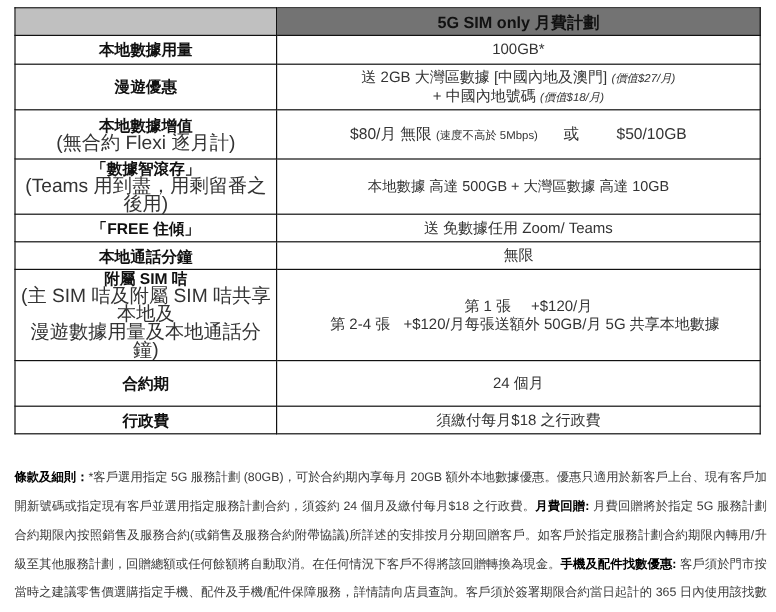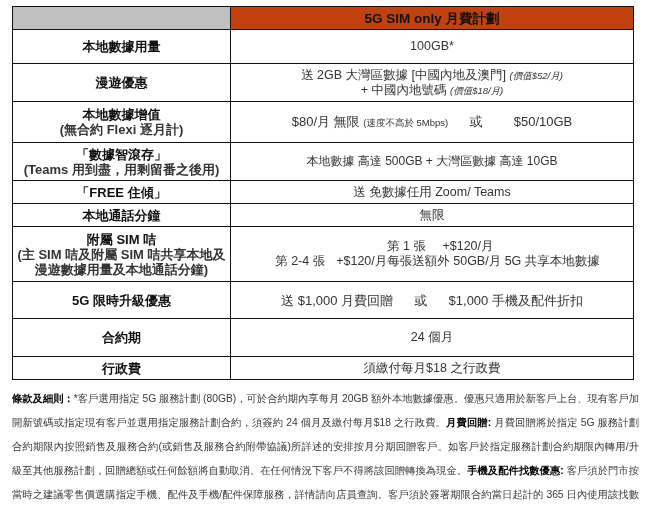--- a/index.html
+++ b/index.html
@@ -26,38 +26,38 @@
     table.plan td, table.plan th {
       border: 1.3px solid #111;
       text-align: center;
       vertical-align: middle;
       padding: 0 4px;
       line-height: 15px;
     }
     col.c1 { width: 218px; }
     col.c2 { width: 403px; }
     th.hdr {
-      background: #c2410c;
+      background: #737373;
       font-weight: bold;
       font-size: 13.5px;
       height: 22px;
     }
     th.hdr-blank { background: #c0c0c0; }
     td.lbl {
       font-weight: bold;
       font-size: 13px;
     }
     td.val {
       font-size: 12.5px;
       color: #333;
     }
     .sub {
       display: block;
-      font-weight: bold;
-      font-size: 13px;
+      font-weight: normal;
+      font-size: 16px;
       color: #333;
     }
     .bold { font-weight: bold; color: #111; }
     .ital { font-style: italic; font-size: 9.5px; color: #333; }
     .small { font-size: 9.5px; color: #333; }
     .line { display: block; }
     .sim-lines {
       text-align: left;
       padding-left: 12px;
       font-size: 12.5px;
@@ -88,31 +88,31 @@
       <col class="c1">
       <col class="c2">
     </colgroup>
   <tbody>
       <tr>
     <th class="hdr hdr-blank"></th>
     <th class="hdr">5G SIM only 月費計劃</th>
   </tr>
 
 
-  <tr style="height:34px">
+  <tr style="height:24px">
     <td class="lbl">本地數據用量</td>
     <td class="val">100GB*</td>
   </tr>
 
   <tr style="height:38px">
     <td class="lbl">漫遊優惠</td>
     <td class="val">
       <span class="line">
         <span>送 2GB 大灣區數據 [中國內地及澳門]</span>
-        <span class="ital">(價值$52/月)</span>
+        <span class="ital">(價值$27/月)</span>
       </span>
       <span class="line">
         <span>+ 中國內地號碼</span>
         <span class="ital">(價值$18/月)</span>
       </span>
     </td>
   </tr>
 
   <tr style="height:41px">
     <td class="lbl">
@@ -156,30 +156,20 @@
     <td class="sim-lines">
       <span class="sim-row">
         <span class="sim-k">第 1 張</span><span>+$120/月</span>
       </span>
       <span class="sim-row">
         <span class="sim-k">第 2-4 張</span><span>+$120/月每張送額外 50GB/月 5G 共享本地數據</span>
       </span>
     </td>
   </tr>
 
-  <tr style="height:37px">
-    <td class="lbl">5G 限時升級優惠</td>
-    <td class="val" style="font-size:13px">
-      <span>送 $1,000 月費回贈</span>
-      <span class="gap"></span>
-      <span>或</span>
-      <span class="gap"></span>
-      <span>$1,000 手機及配件折扣</span>
-    </td>
-  </tr>
 
   <tr style="height:38px">
     <td class="lbl">合約期</td>
     <td class="val">24 個月</td>
   </tr>
 
   <tr style="height:23px">
     <td class="lbl">行政費</td>
     <td class="val">須繳付每月$18 之行政費</td>
   </tr>

